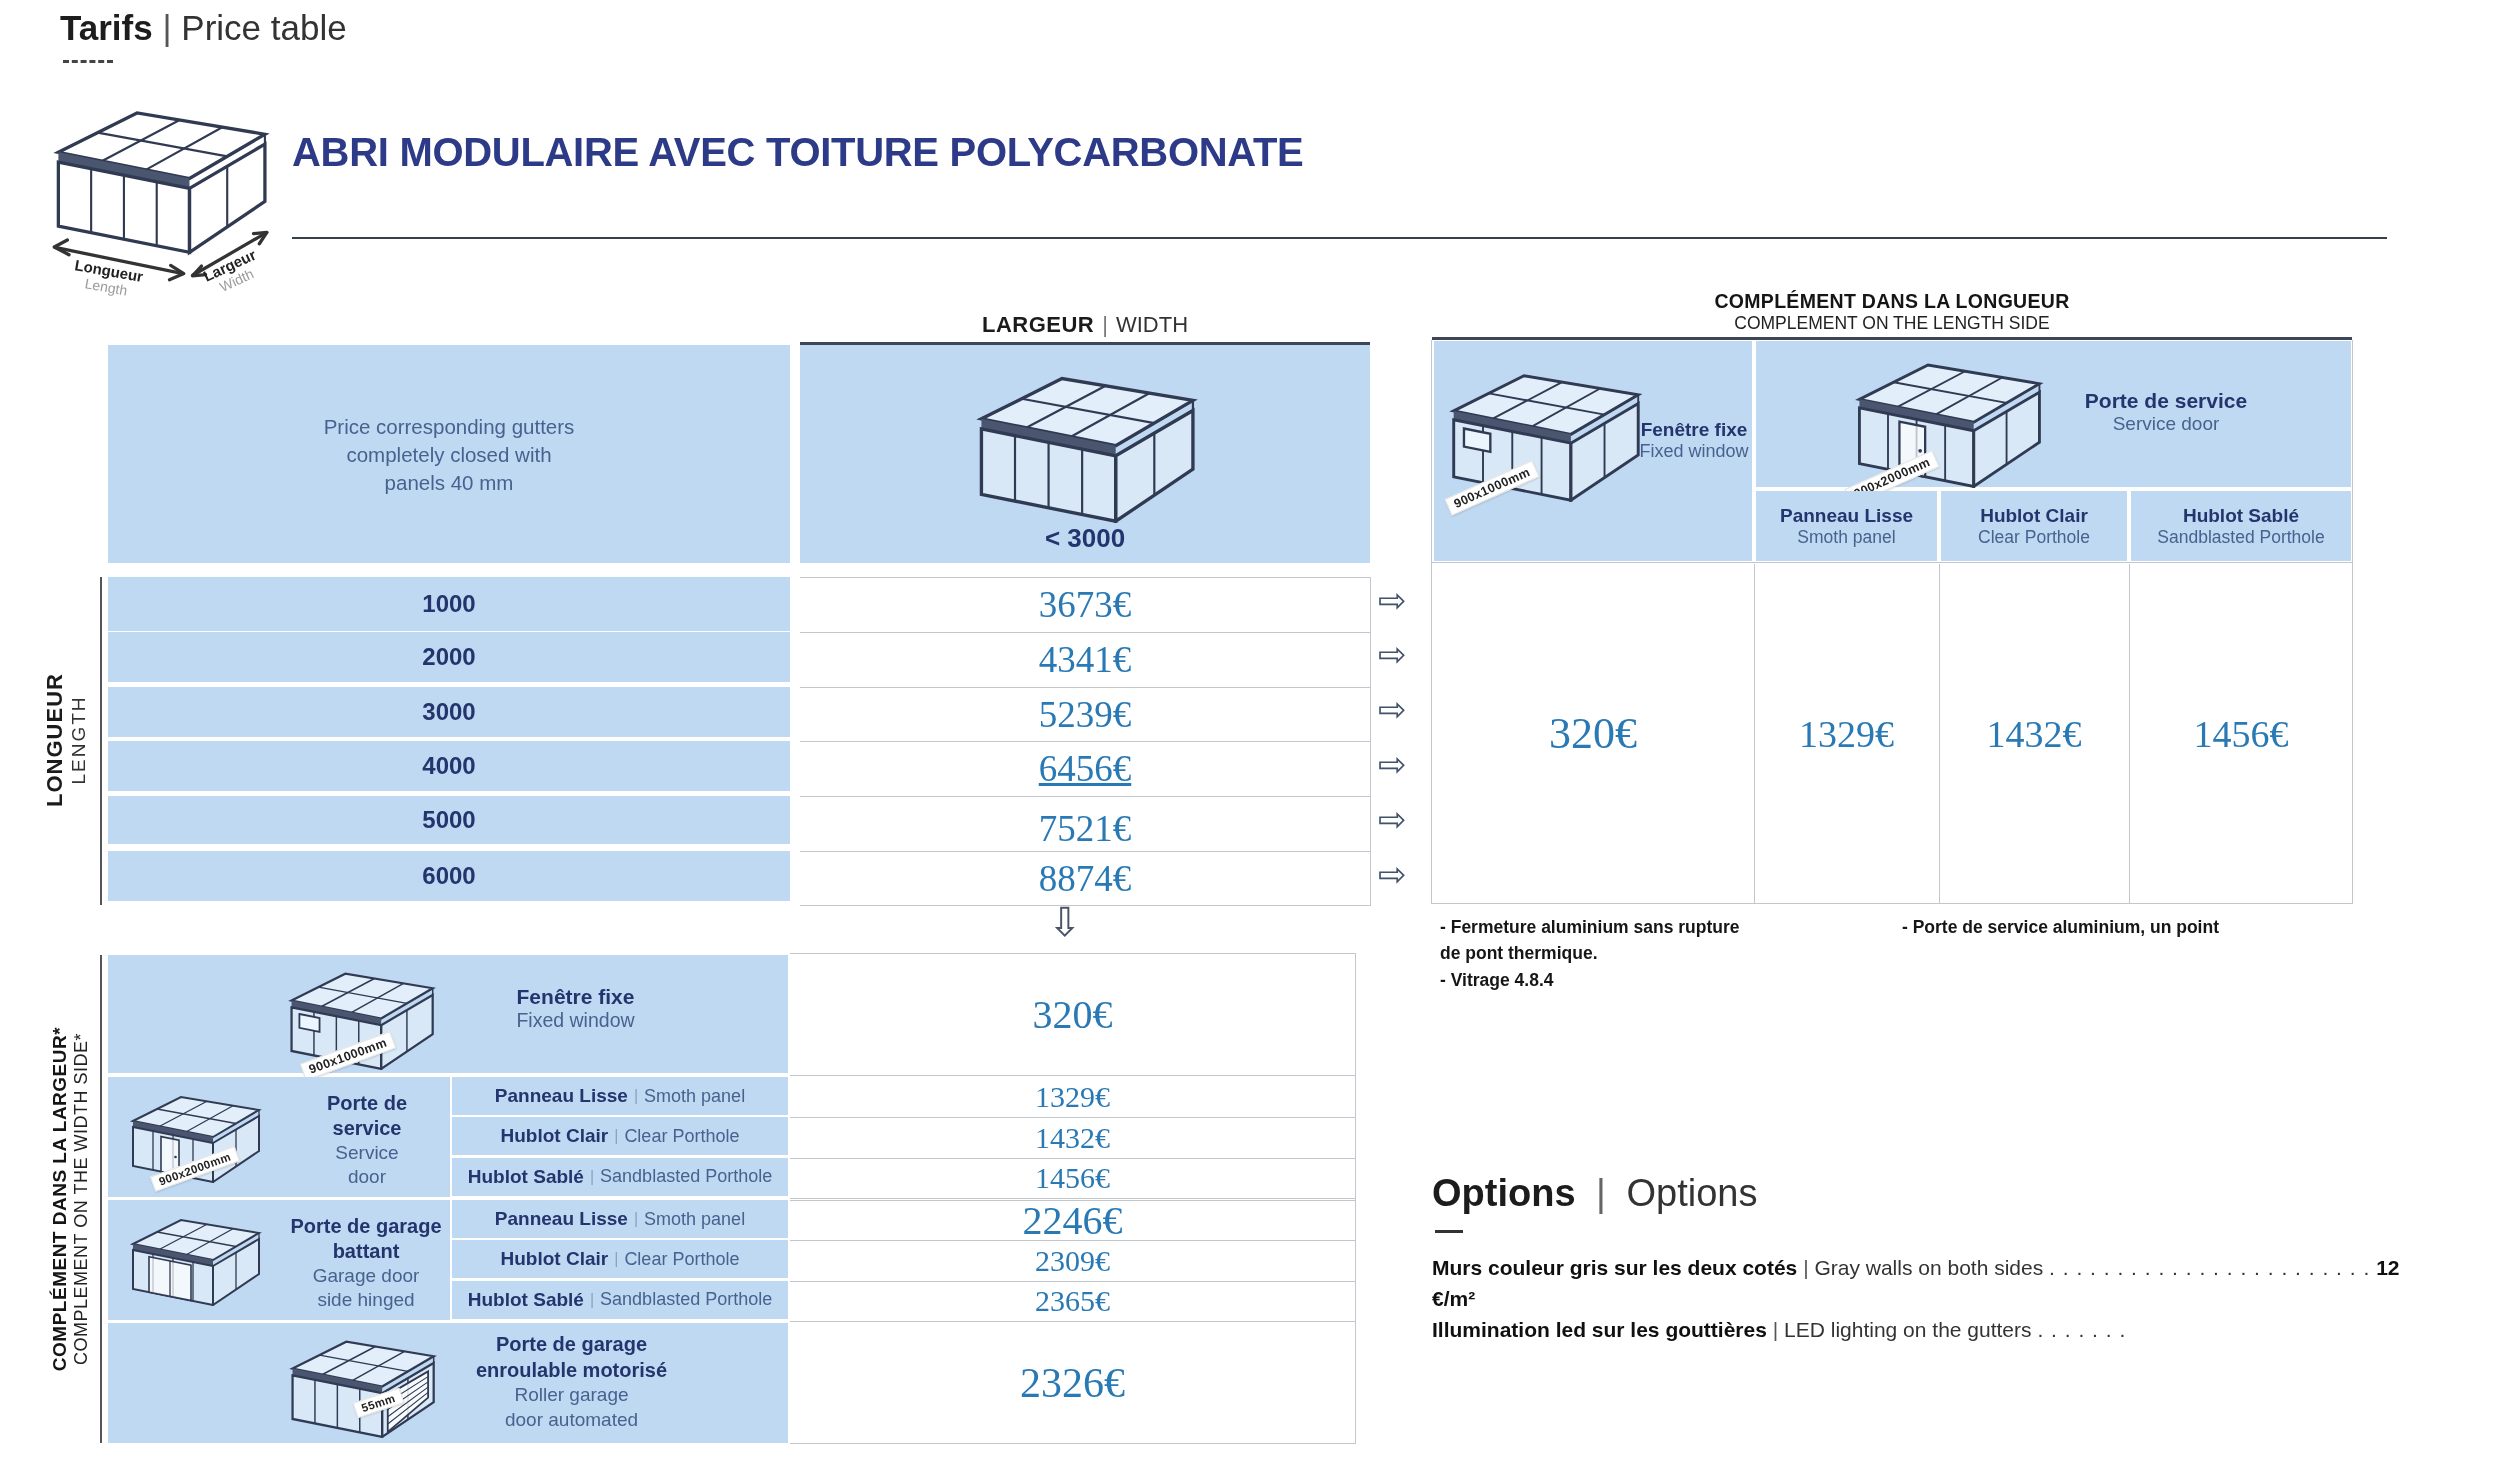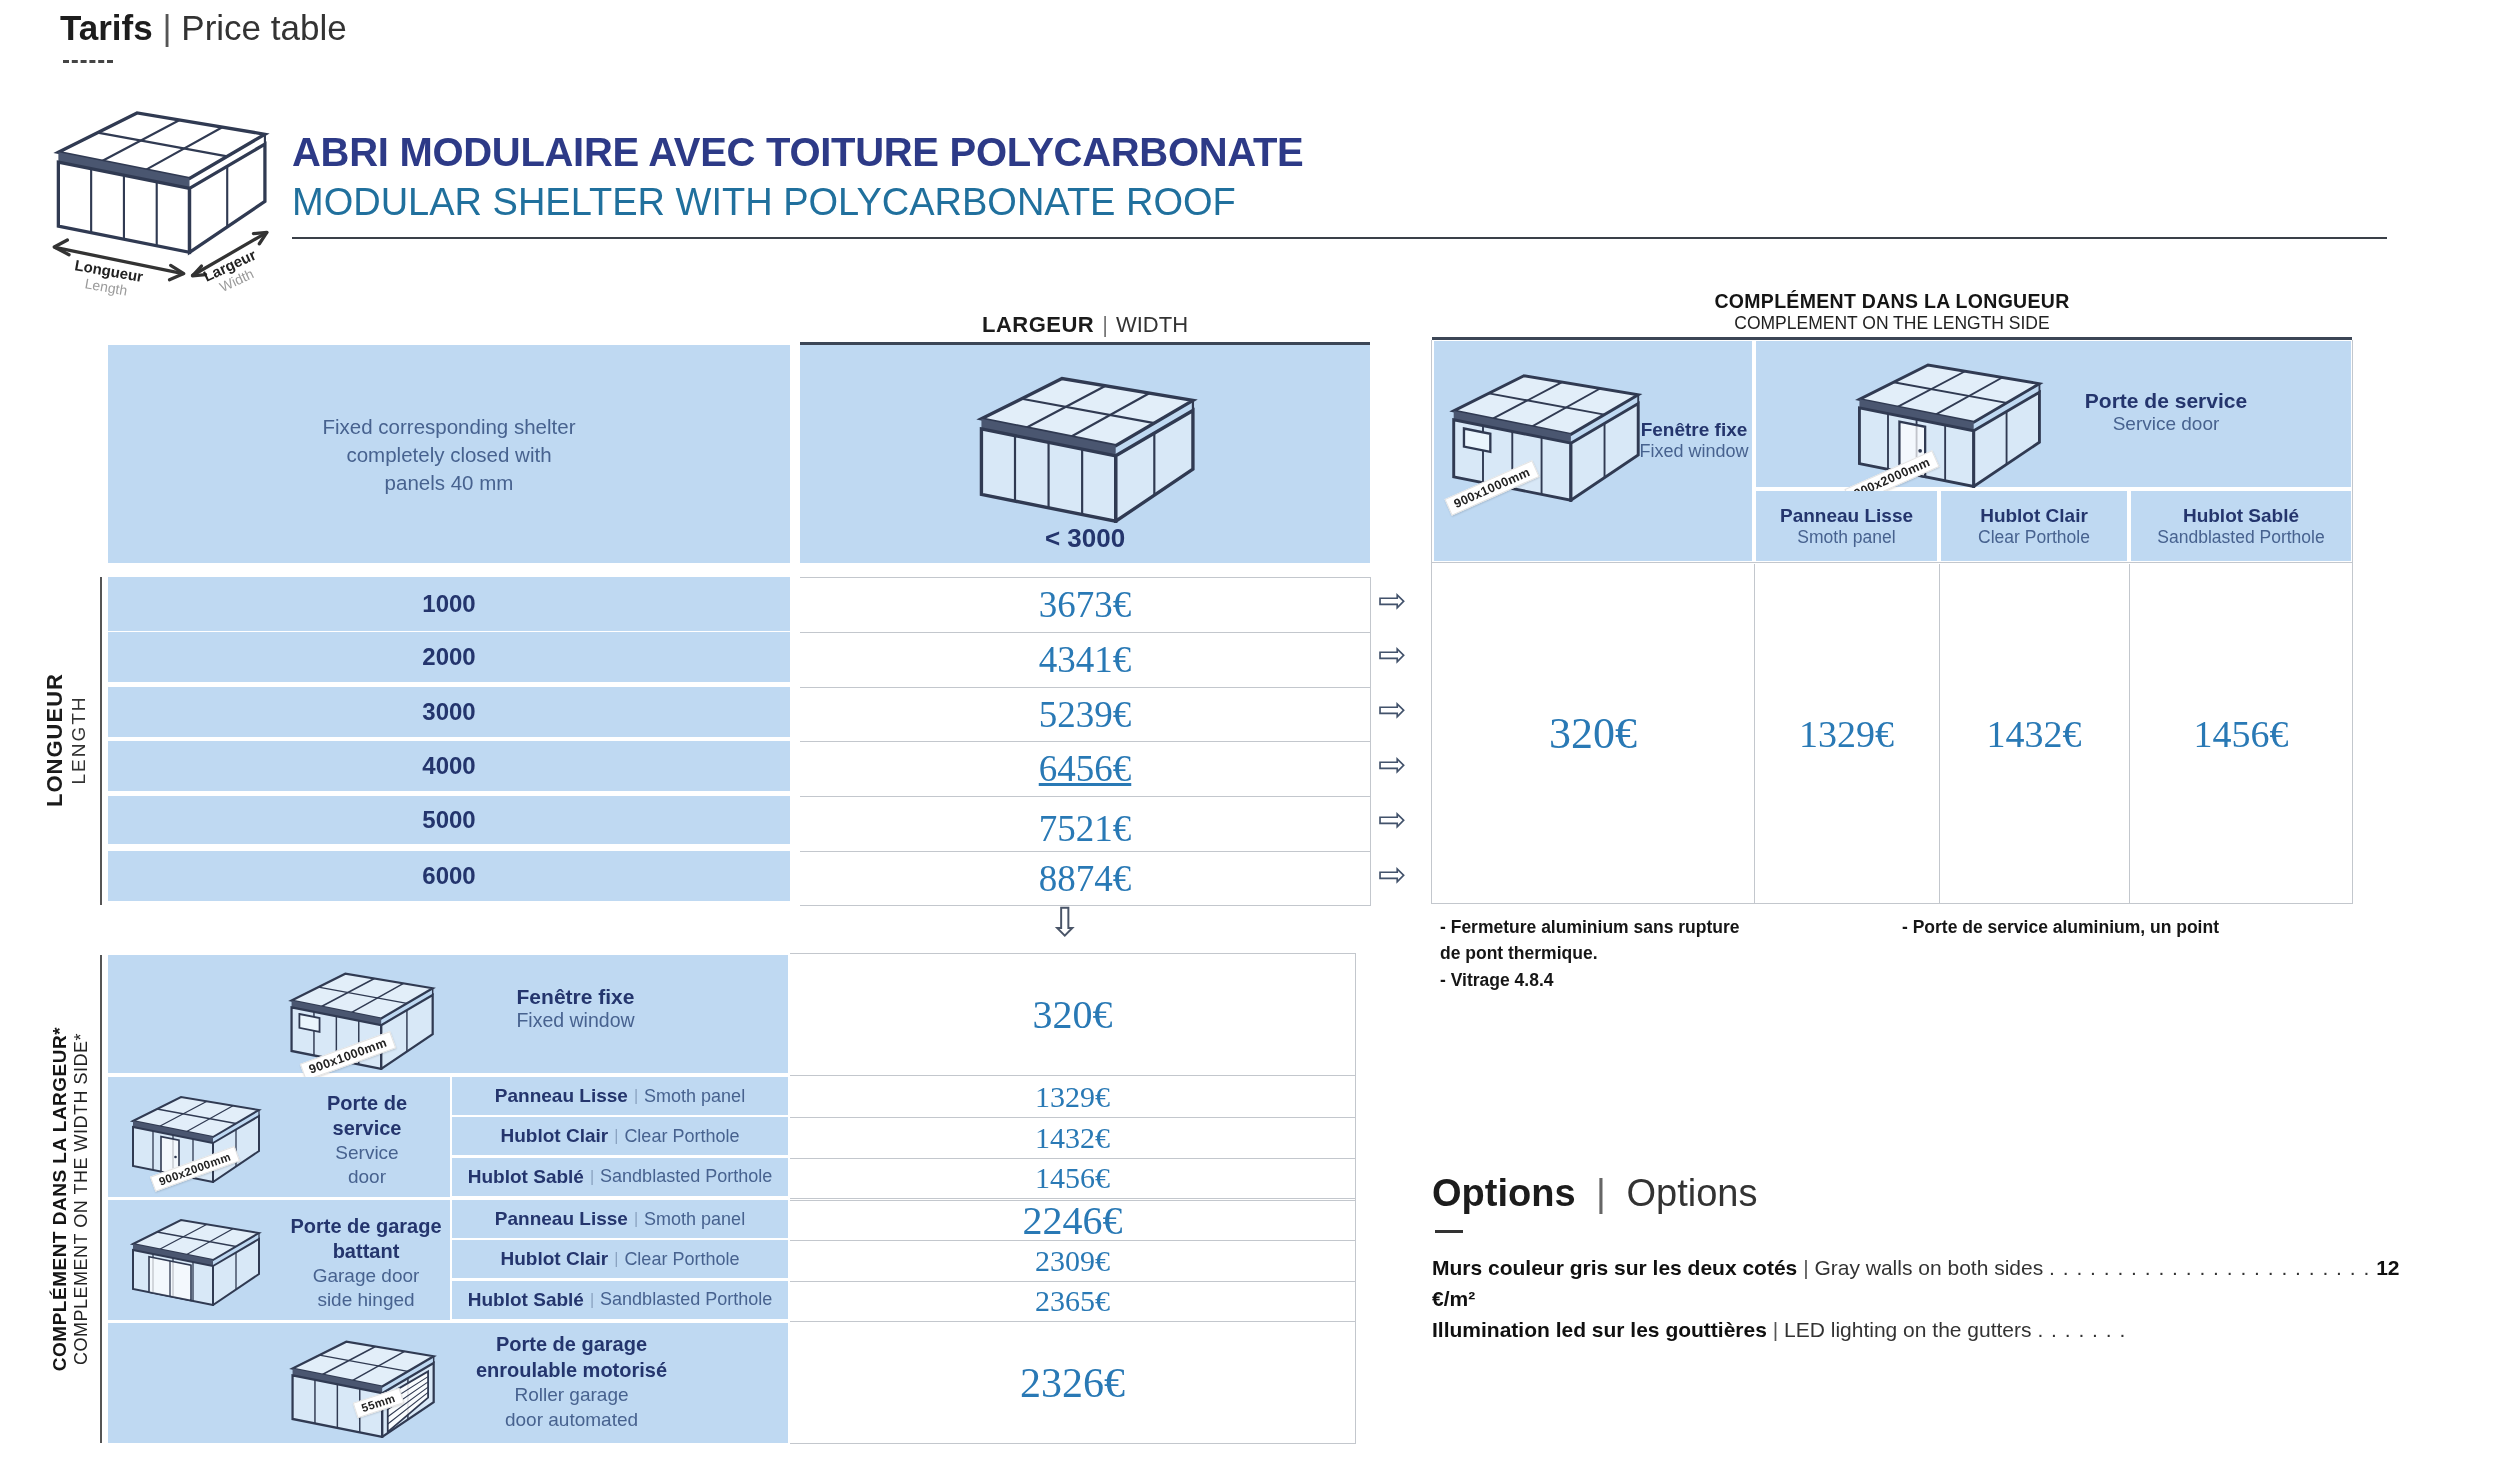--- a/index.html
+++ b/index.html
@@ -76,40 +76,39 @@
     <span style="font-size:14px;color:#9b9b9b;">Length</span>
   </div>
   <div class="abs col" style="left:160px;top:166px;transform:rotate(-25deg);">
     <span style="font-size:15px;font-weight:600;color:#222;">Largeur</span>
     <span style="font-size:14px;color:#9b9b9b;">Width</span>
   </div>
 </div>
 
 <div class="abs" style="left:292px;top:130px;">
   <div style="font-size:40px;font-weight:800;color:#2d3a87;letter-spacing:-0.3px;">ABRI MODULAIRE AVEC TOITURE POLYCARBONATE</div>
-  <div style="font-size:38px;color:#20709d;margin-top:6px;">MODULAR SHELTER WITH POLYCARBONATE ROOF</div>
 </div>
 <div class="abs" style="left:292px;top:237px;width:2095px;height:2px;background:#3a4048;"></div>
 
 <div class="abs center" style="left:800px;top:312px;width:570px;font-size:22px;">
   <span style="font-weight:800;color:#1b1b1b;letter-spacing:.5px;">LARGEUR</span>
   <span style="color:#777;margin:0 8px;">|</span>
   <span style="color:#333;">WIDTH</span>
 </div>
 <div class="darkline" style="left:800px;top:342px;width:570px;height:3px;"></div>
 
 <div class="abs col" style="left:-84px;top:697px;width:300px;height:86px;transform:rotate(-90deg);">
   <span style="font-size:22px;font-weight:800;color:#1b1b1b;letter-spacing:1px;">LONGUEUR</span>
   <span style="font-size:19px;color:#333;letter-spacing:2px;">LENGTH</span>
 </div>
 <div class="abs" style="left:100px;top:577px;width:2px;height:328px;background:#555;"></div>
 
 <div class="abs blue col" style="left:108px;top:345px;width:682px;height:218px;text-align:center;">
   <div class="en-t" style="font-size:20.5px;line-height:1.35;margin-top:2px;">
-    <div>Fixed corresponding shelter</div>
+    <div>Price corresponding gutters</div>
     <div>completely closed with</div>
     <div>panels 40 mm</div>
   </div>
 </div>
 <div class="abs blue col" style="left:800px;top:345px;width:570px;height:218px;">
   <svg class="shed" width="235" height="168" viewBox="0 0 140 100">
       <use href="#shed-base"></use>
     </svg>
   <div class="fr-b" style="font-size:26px;margin-top:0px;">&lt; 3000</div>
 </div>

